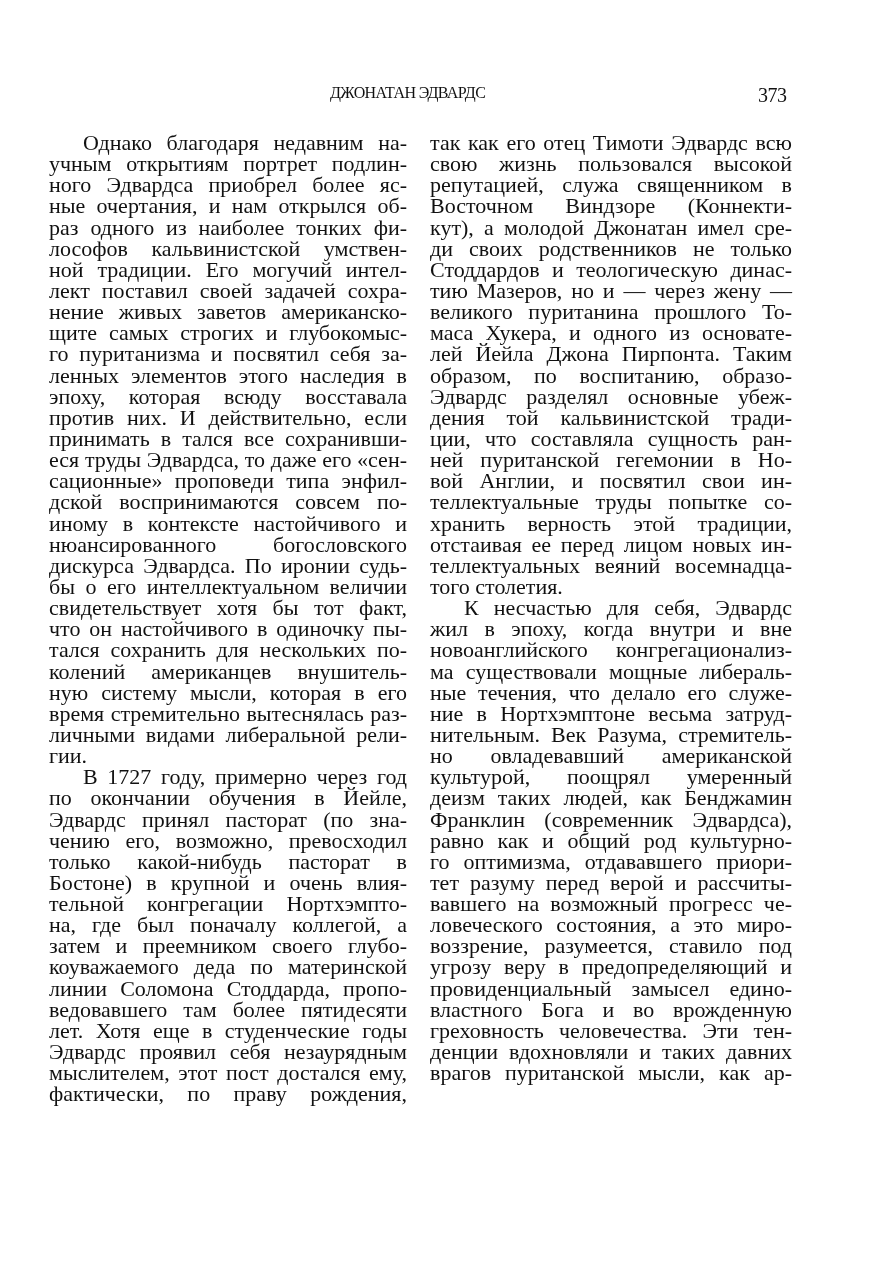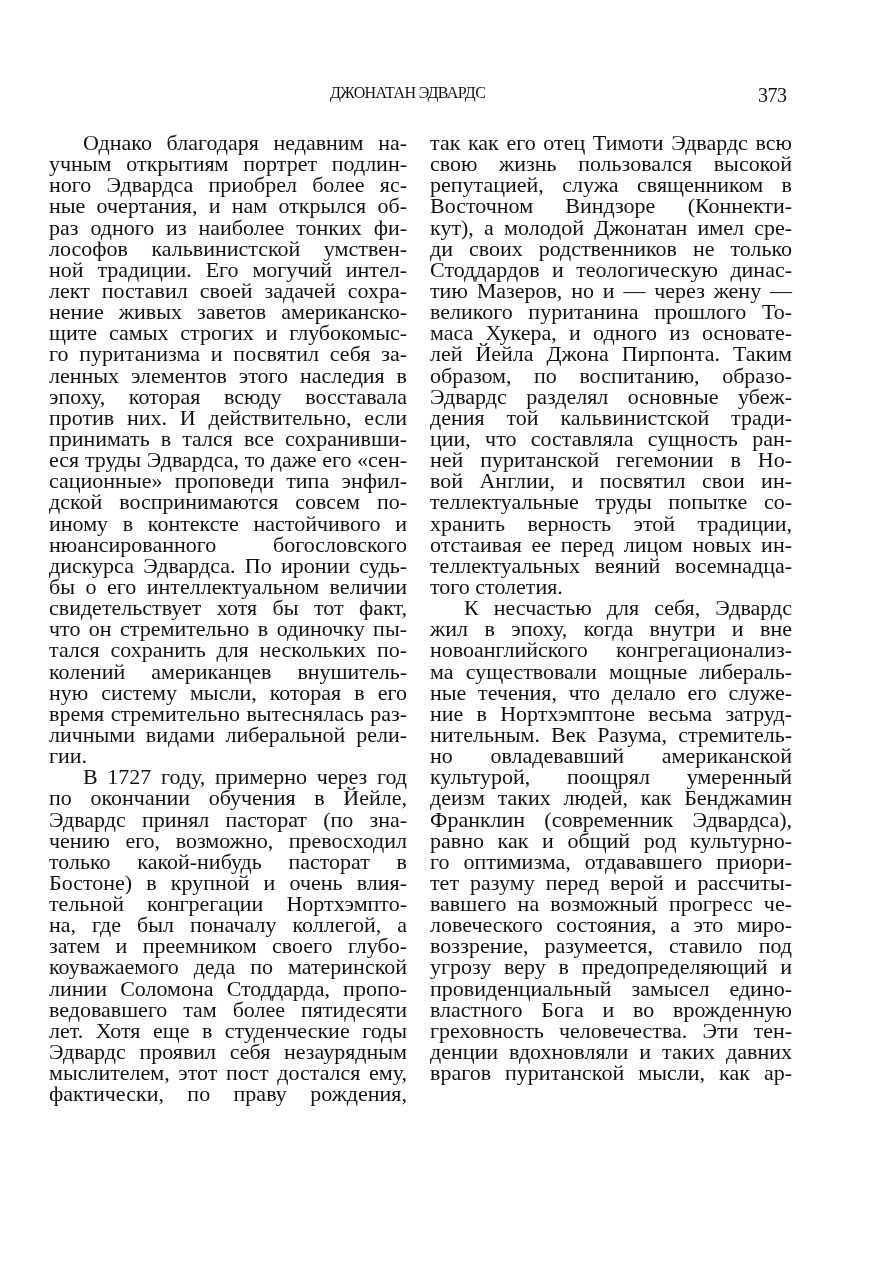--- a/index.html
+++ b/index.html
@@ -61,21 +61,21 @@
         <span class="line">против них. И действительно, если</span>
         <span class="line">принимать в тался все сохранивши-</span>
         <span class="line">еся труды Эдвардса, то даже его «сен-</span>
         <span class="line">сационные» проповеди типа энфил-</span>
         <span class="line">дской воспринимаются совсем по-</span>
         <span class="line">иному в контексте настойчивого и</span>
         <span class="line">нюансированного богословского</span>
         <span class="line">дискурса Эдвардса. По иронии судь-</span>
         <span class="line">бы о его интеллектуальном величии</span>
         <span class="line">свидетельствует хотя бы тот факт,</span>
-        <span class="line">что он стремительно в одиночку пы-</span>
+        <span class="line">что он настойчивого в одиночку пы-</span>
         <span class="line">тался сохранить для нескольких по-</span>
         <span class="line">колений американцев внушитель-</span>
         <span class="line">ную систему мысли, которая в его</span>
         <span class="line">время стремительно вытеснялась раз-</span>
         <span class="line">личными видами либеральной рели-</span>
         <span class="line last">гии.</span>
       </div>
       <div class="para">
         <span class="line indent">В 1727 году, примерно через год</span>
         <span class="line">по окончании обучения в Йейле,</span>

